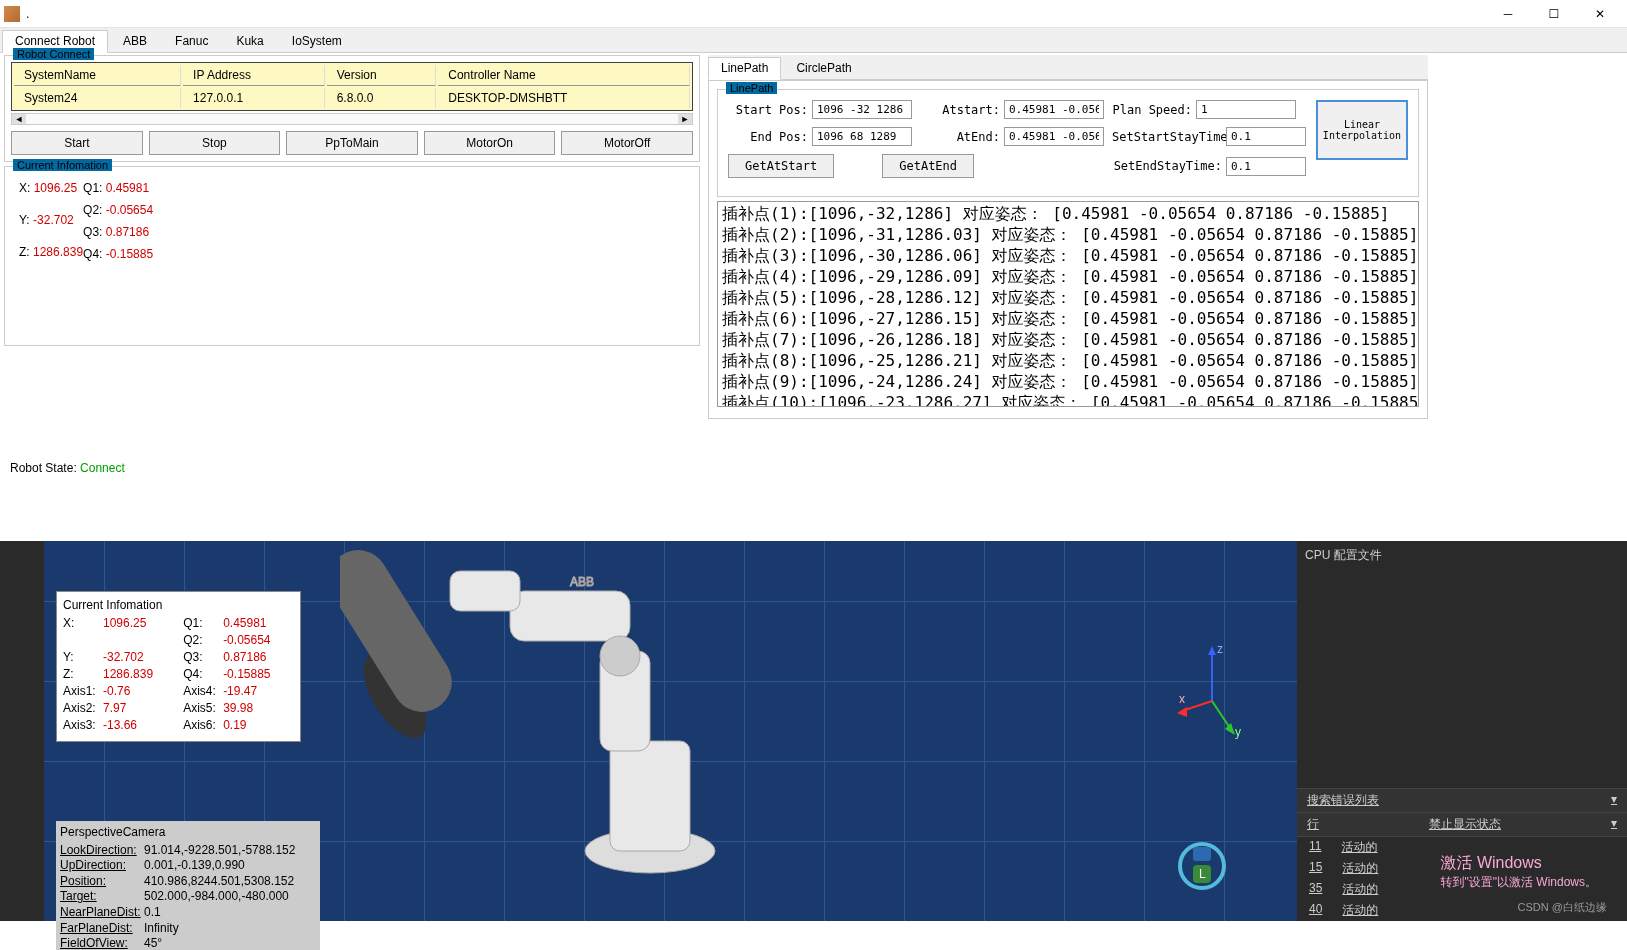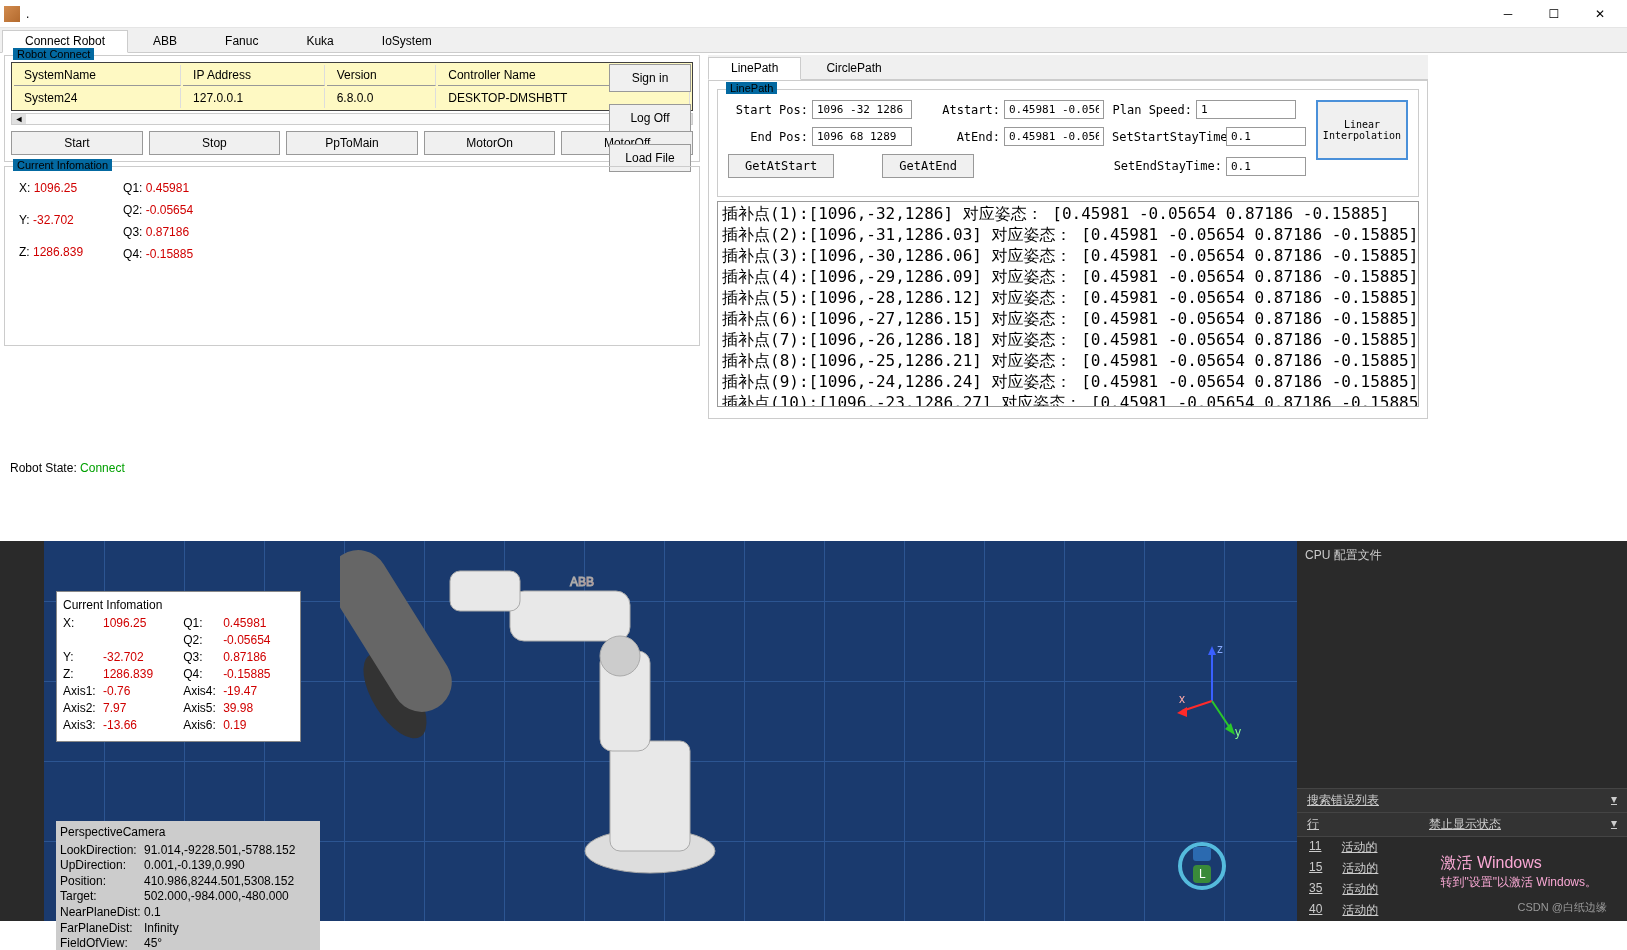--- a/index.html
+++ b/index.html
@@ -3,21 +3,21 @@
 <meta charset="utf-8">
 <style>
 * { box-sizing: border-box; margin: 0; padding: 0; font-family: "SimSun", "宋体", Arial, sans-serif; font-size: 12px; }
 body { background: #fff; width: 1627px; height: 950px; overflow: hidden; }
 .titlebar { height: 28px; background: #fff; display: flex; align-items: center; padding: 0 4px; border-bottom: 1px solid #e5e5e5; }
 .titlebar .icon { width: 16px; height: 16px; background: linear-gradient(135deg,#d28b4e,#b36a2e); margin-right: 6px; }
 .titlebar .title { flex: 1; }
 .titlebar .winbtns { display: flex; gap: 0; }
 .titlebar .winbtn { width: 46px; height: 28px; display: flex; align-items: center; justify-content: center; cursor: pointer; }
 .tabbar { display: flex; border-bottom: 1px solid #ccc; background: #f0f0f0; padding-left: 2px; padding-top: 2px; }
-.tab { padding: 3px 22px; margin-right: 2px; cursor: pointer; border: 1px solid transparent; }
+.tab { padding: 3px 12px; margin-right: 2px; cursor: pointer; border: 1px solid transparent; }
 .tab.active { background: #fff; border: 1px solid #ccc; border-bottom: 1px solid #fff; margin-bottom: -1px; }
 .main { display: flex; height: 400px; }
 .left-panel { width: 696px; margin: 2px 4px; }
 .right-panel { width: 720px; margin: 2px 4px; }
 .groupbox { border: 1px solid #ccc; margin-bottom: 4px; padding: 6px; position: relative; }
 .groupbox > .legend { position: absolute; top: -8px; left: 8px; background: #0369a1; padding: 0 4px; font-size: 11px; }
 .robot-table { width: 100%; border: 1px solid #404040; background: #fef9c3; }
 .robot-table th, .robot-table td { text-align: left; padding: 3px 10px; border-right: 1px solid #ddd; font-weight: normal; }
 .robot-table th { border-bottom: 1px solid #999; }
 .scroll-fake { height: 12px; border: 1px solid #ccc; margin-top: 2px; background: #fafafa; display: flex; }
@@ -52,21 +52,21 @@
 .vp-right-dark .err-row { padding: 2px 12px; display: flex; gap: 20px; }
 .vp-info-overlay { position: absolute; left: 56px; top: 50px; width: 245px; background: #fff; border: 1px solid #888; padding: 6px; font-size: 12px; }
 .vp-info-overlay .title { margin-bottom: 4px; }
 .vp-info-overlay .row { display: flex; justify-content: space-between; margin-bottom: 3px; }
 .vp-info-overlay .col { width: 48%; display: flex; }
 .vp-info-overlay .lab { width: 40px; }
 .vp-info-overlay .val { color: #d00000; }
 .vp-cam { position: absolute; left: 56px; top: 280px; width: 264px; background: #ccc; padding: 4px; font-size: 11px; line-height: 1.3; }
 .vp-cam .title { font-weight: normal; margin-bottom: 2px; }
 .vp-cam .camrow { display: flex; }
-.vp-cam .camlab { width: 84px; }
+.vp-cam .camlab { width: 84px; text-decoration: underline; }
 .axis-gizmo { position: absolute; right: 380px; top: 100px; width: 70px; height: 100px; }
 .robot-3d { position: absolute; left: 340px; top: 0; width: 600px; height: 380px; }
 .grid-bg { position: absolute; left: 44px; right: 330px; top: 0; bottom: 0;
   background-image: linear-gradient(#2c5592 1px, transparent 1px), linear-gradient(90deg, #2c5592 1px, transparent 1px);
   background-size: 80px 80px; background-position: -20px -20px;
   background-color: #1a3a6e;
 }
 .activate { position: absolute; right: 30px; bottom: 30px; color: #f9a8d4; font-size: 13px; text-align: left; }
 .csdn { position: absolute; right: 20px; bottom: 6px; color: #999; font-size: 11px; }
 .circle-btn { position: absolute; right: 400px; bottom: 30px; width: 50px; height: 50px; }
@@ -123,30 +123,25 @@
           </div>
           <div class="btn-row">
             <button class="btn">Start</button>
             <button class="btn">Stop</button>
             <button class="btn">PpToMain</button>
             <button class="btn">MotorOn</button>
             <button class="btn">MotorOff</button>
           </div>
         </div>
       </div>
-      <div class="side-btns">
-        <button class="btn">Sign in</button>
-        <button class="btn">Log Off</button>
-        <button class="btn">Load File</button>
-      </div>
     </div>
 
     <div class="groupbox" style="height:180px;">
       <div class="legend">Current Infomation</div>
-      <div style="display:flex; gap:40px; padding:8px;">
+      <div style="display:flex; padding:8px;">
         <div style="display:flex; flex-direction:column; gap:18px;">
           <div><span>X:</span> <span class="info-val">1096.25</span></div>
           <div><span>Y:</span> <span class="info-val">-32.702</span></div>
           <div><span>Z:</span> <span class="info-val">1286.839</span></div>
         </div>
         <div style="display:flex; flex-direction:column; gap:8px;">
           <div><span>Q1:</span> <span class="info-val">0.45981</span></div>
           <div><span>Q2:</span> <span class="info-val">-0.05654</span></div>
           <div><span>Q3:</span> <span class="info-val">0.87186</span></div>
           <div><span>Q4:</span> <span class="info-val">-0.15885</span></div>

